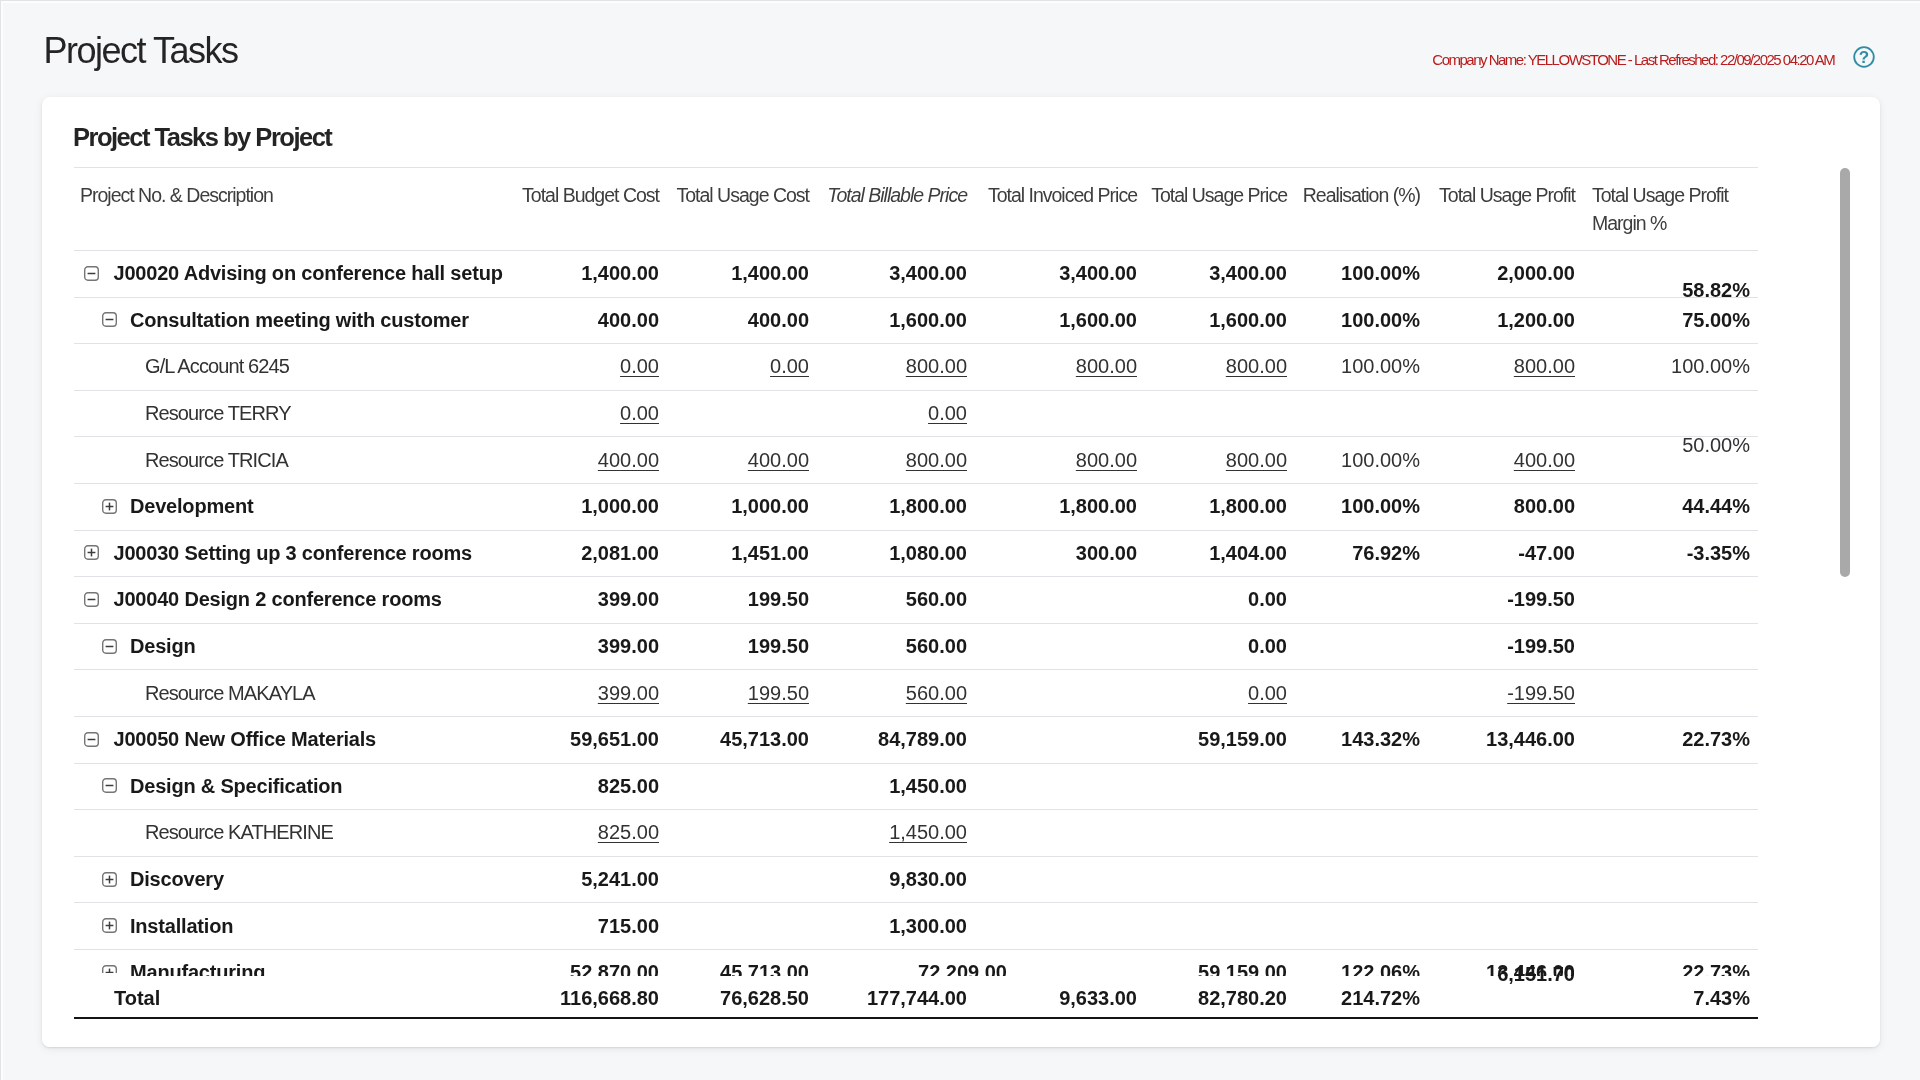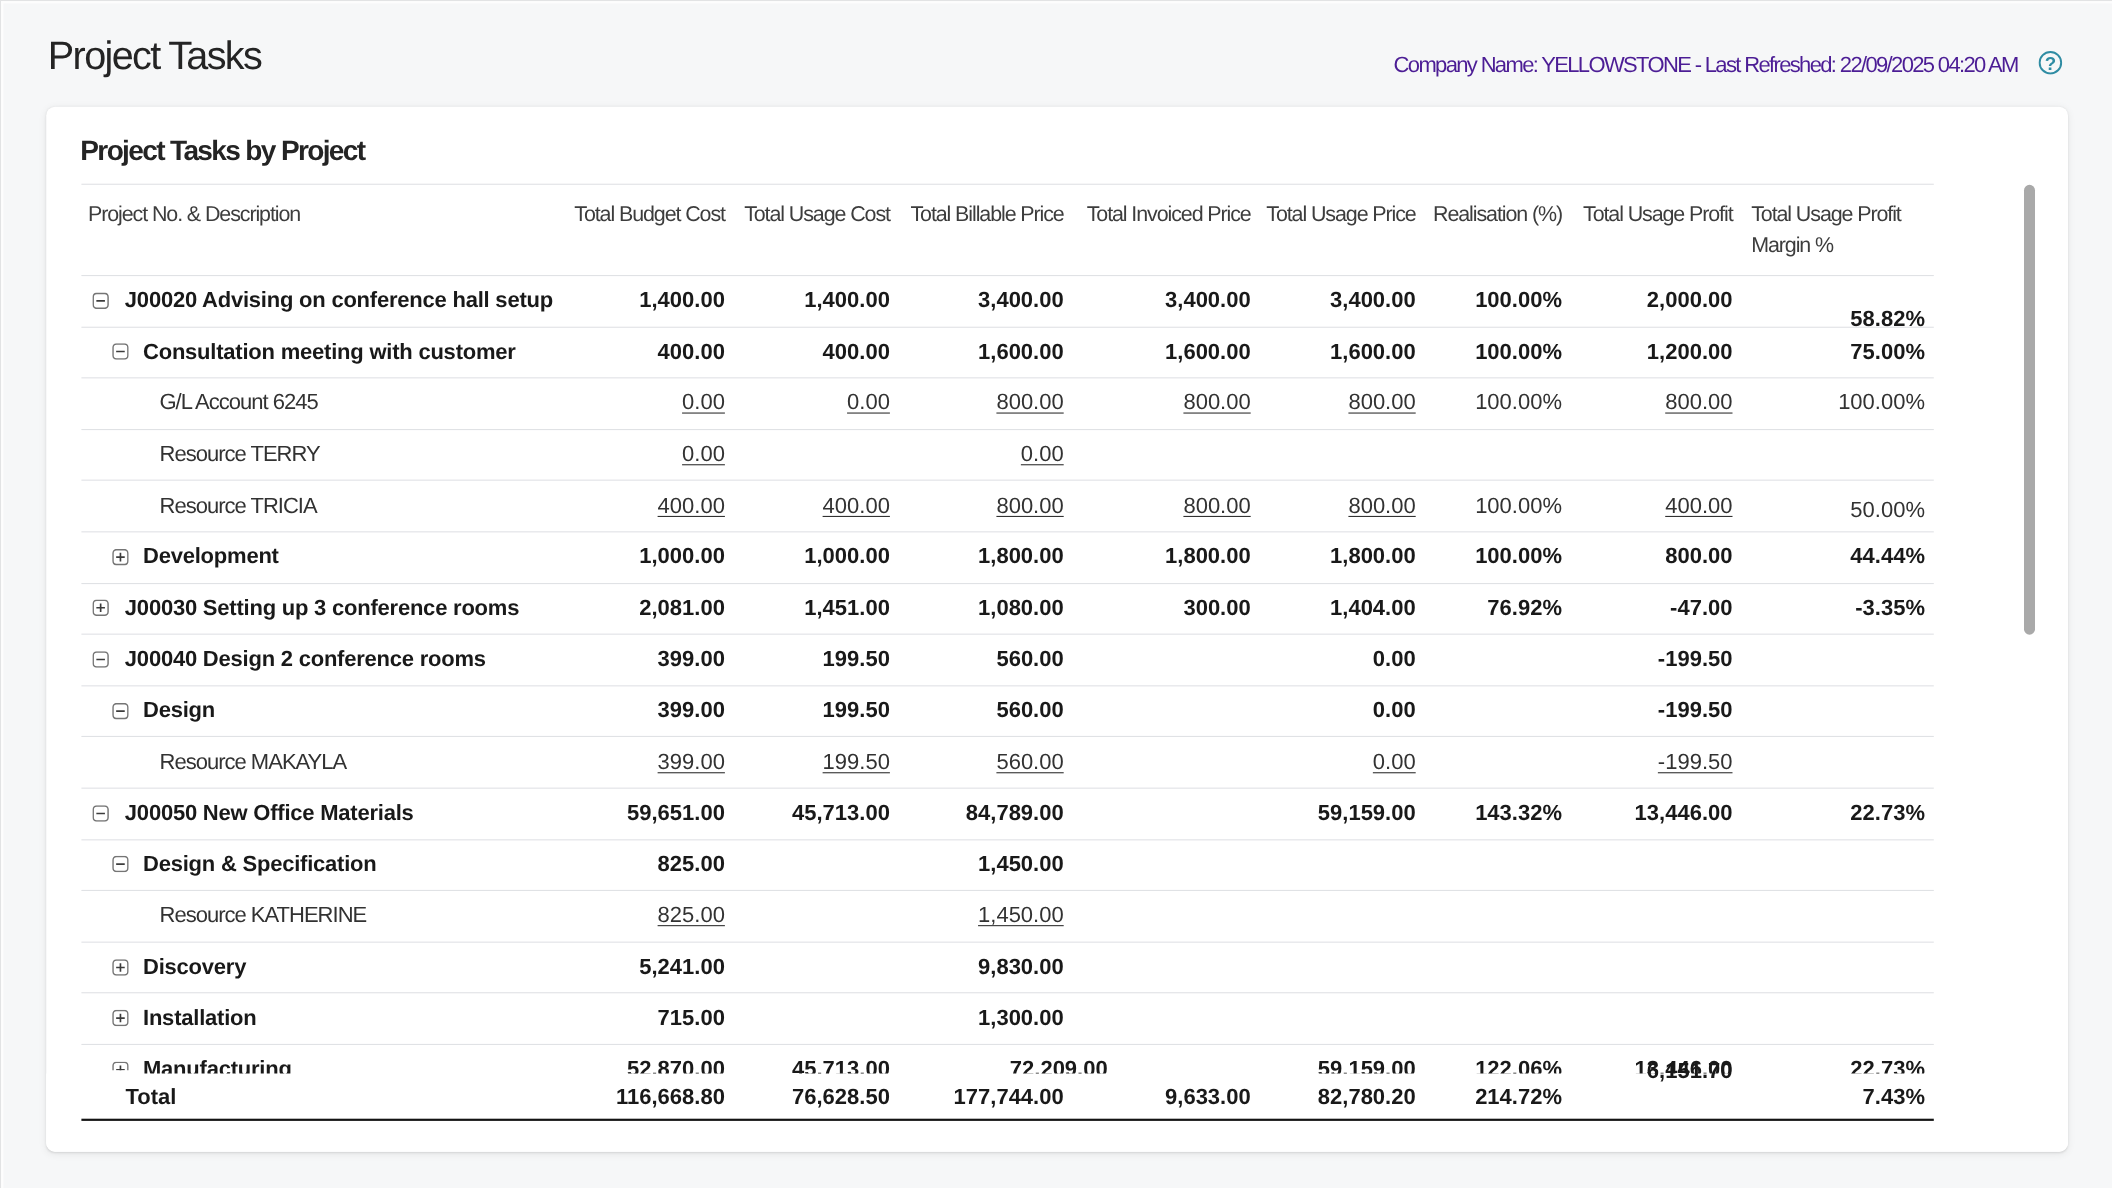--- a/index.html
+++ b/index.html
@@ -10,33 +10,33 @@
 .rn{color:#323232;}
 .u{text-decoration:underline;text-underline-offset:3px;text-decoration-thickness:1.3px;}
 .hdr{position:absolute;white-space:nowrap;font-size:19.5px;line-height:28px;color:#3d3d3d;letter-spacing:-1px;}
 .sep{position:absolute;left:74px;width:1684px;height:1px;background:#e0e2e5;}
 </style></head><body>
 <div class="abs" style="left:0;top:0;width:1920px;height:1px;background:#e2e3e4"></div>
 <div class="abs" style="left:0;top:1px;width:1920px;height:2px;background:#fdfdfd"></div>
 <div class="abs" style="left:0;top:0;width:1px;height:1080px;background:#e2e3e4"></div>
 <div class="abs" style="left:1px;top:1px;width:2px;height:1079px;background:#fdfdfd"></div>
 <div class="abs" style="left:43.5px;top:29.7px;font-size:36px;line-height:42px;color:#242424;letter-spacing:-1.5px;">Project Tasks</div>
-<div class="abs" style="right:85.8px;top:47.5px;font-size:20px;line-height:23px;color:#4c1d95;letter-spacing:-1.5px;">Company Name: YELLOWSTONE - Last Refreshed: 22/09/2025 04:20 AM</div>
+<div class="abs" style="right:85.8px;top:47.5px;font-size:15px;line-height:23px;color:#b91c1c;letter-spacing:-1.5px;">Company Name: YELLOWSTONE - Last Refreshed: 22/09/2025 04:20 AM</div>
 <svg class="abs" style="left:1853px;top:46px" width="22" height="22" viewBox="0 0 22 22">
     <circle cx="11" cy="11" r="9.8" fill="none" stroke="#2f8ca3" stroke-width="1.8"></circle>
     <text x="11" y="17.2" text-anchor="middle" font-family="Liberation Sans" font-size="17" fill="#2f8ca3" font-weight="bold">?</text>
   </svg>
 <div class="abs" style="left:42px;top:97px;width:1838px;height:950px;background:#fff;border-radius:8px;box-shadow:0 1px 2px rgba(0,0,0,0.10), 0 2px 8px rgba(0,0,0,0.07);"></div>
 <div class="abs" style="left:73px;top:122.9px;font-size:25.5px;line-height:29px;font-weight:bold;color:#242424;letter-spacing:-1.5px;">Project Tasks by Project</div>
 <div class="sep" style="top:167.0px"></div>
 <div class="sep" style="top:250.0px"></div>
 <div class="hdr" style="left:80px;top:180.6px;">Project No. &amp; Description</div>
 <div class="hdr num" style="right:1261px;top:180.6px;">Total Budget Cost</div>
 <div class="hdr num" style="right:1111px;top:180.6px;">Total Usage Cost</div>
-<div class="hdr num" style="right:953px;top:180.6px;">Total Billable Price</div>
+<div class="hdr num" style="right:953px;top:180.6px;font-style:italic;">Total Billable Price</div>
 <div class="hdr num" style="right:783px;top:180.6px;">Total Invoiced Price</div>
 <div class="hdr num" style="right:633px;top:180.6px;">Total Usage Price</div>
 <div class="hdr num" style="right:500px;top:180.6px;">Realisation (%)</div>
 <div class="hdr num" style="right:345px;top:180.6px;">Total Usage Profit</div>
 <div class="hdr" style="left:1592px;top:180.6px;">Total Usage Profit<br>Margin %</div>
 <svg style="position:absolute;left:83.5px;top:265.8px" width="15" height="15" viewBox="0 0 15 15">
     <rect x="0.7" y="0.7" width="13.6" height="13.6" rx="3.2" fill="none" stroke="#757575" stroke-width="1.4"></rect>
     <g stroke="#3c3c3c" stroke-width="1.5">
       <line x1="3.6" y1="7.5" x2="11.4" y2="7.5"></line>
     </g>
@@ -82,21 +82,21 @@
 <div class="cell num rn u" style="right:953px;top:401.96px;">0.00</div>
 <div class="sep" style="top:436.4px"></div>
 <div class="cell r" style="left:145.0px;top:448.56px;">Resource TRICIA</div>
 <div class="cell num rn u" style="right:1261px;top:448.56px;">400.00</div>
 <div class="cell num rn u" style="right:1111px;top:448.56px;">400.00</div>
 <div class="cell num rn u" style="right:953px;top:448.56px;">800.00</div>
 <div class="cell num rn u" style="right:783px;top:448.56px;">800.00</div>
 <div class="cell num rn u" style="right:633px;top:448.56px;">800.00</div>
 <div class="cell num rn" style="right:500px;top:448.56px;">100.00%</div>
 <div class="cell num rn u" style="right:345px;top:448.56px;">400.00</div>
-<div class="cell num rn" style="right:170px;top:453px;">50.00%</div>
+<div class="cell num rn" style="right:170px;top:434px;">50.00%</div>
 <div class="sep" style="top:483.0px"></div>
 <svg style="position:absolute;left:101.5px;top:498.8px" width="15" height="15" viewBox="0 0 15 15">
     <rect x="0.7" y="0.7" width="13.6" height="13.6" rx="3.2" fill="none" stroke="#757575" stroke-width="1.4"></rect>
     <g stroke="#3c3c3c" stroke-width="1.5">
       <line x1="3.6" y1="7.5" x2="11.4" y2="7.5"></line>
       <line x1="7.5" y1="3.6" x2="7.5" y2="11.4"></line>
     </g>
   </svg>
 <div class="cell b" style="left:130.0px;top:495.16px;">Development</div>
 <div class="cell num bn" style="right:1261px;top:495.16px;">1,000.00</div>

